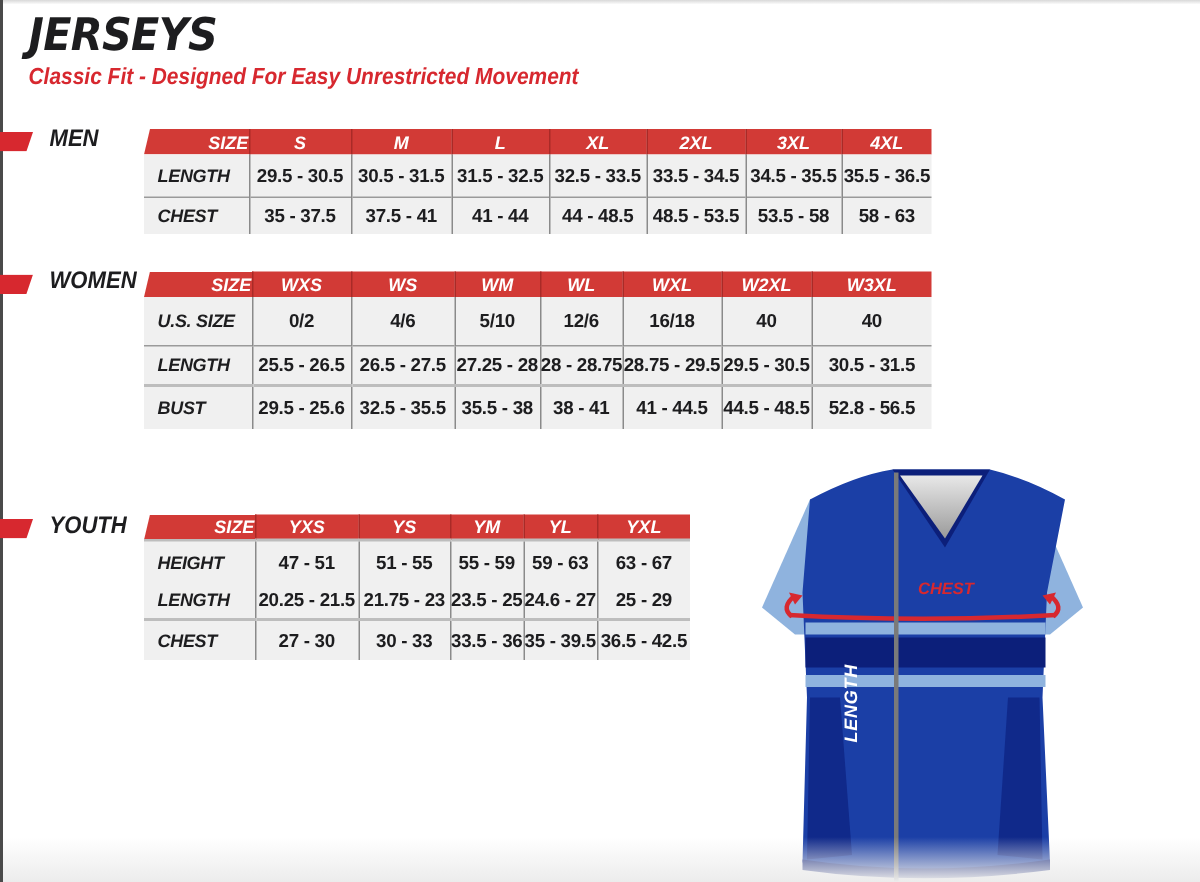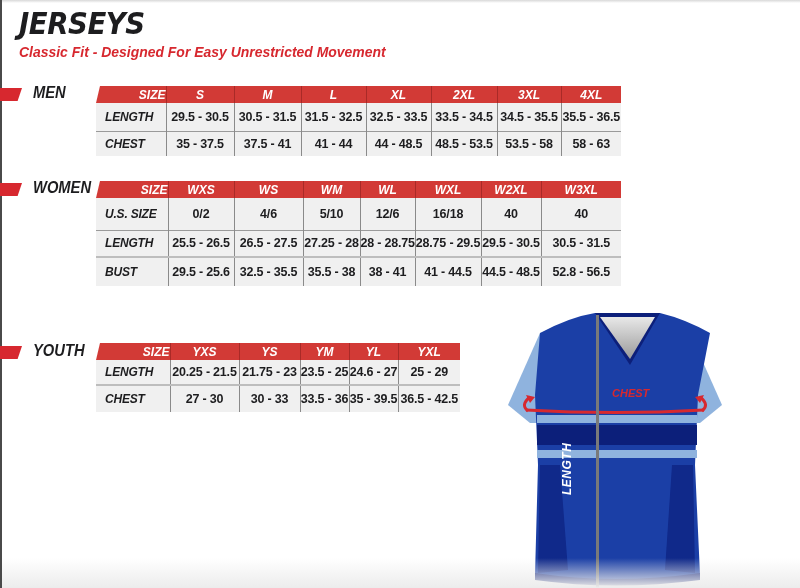--- a/index.html
+++ b/index.html
@@ -151,20 +151,28 @@
   </colgroup>
   <tbody>
       <tr>
     <th>SIZE</th>
     <th>YXS</th>
     <th>YS</th>
     <th>YM</th>
     <th>YL</th>
     <th>YXL</th>
   </tr>
+  <tr class="sep2" style="height:28px">
+    <td class="rowlabel">HEIGHT</td>
+    <td>47 - 51</td>
+    <td>51 - 55</td>
+    <td>55 - 59</td>
+    <td>59 - 63</td>
+    <td>63 - 67</td>
+  </tr>
   <tr style="height:25px">
     <td class="rowlabel">LENGTH</td>
     <td>20.25 - 21.5</td>
     <td>21.75 - 23</td>
     <td>23.5 - 25</td>
     <td>24.6 - 27</td>
     <td>25 - 29</td>
   </tr>
   <tr class="sep2" style="height:27px">
     <td class="rowlabel">CHEST</td>

